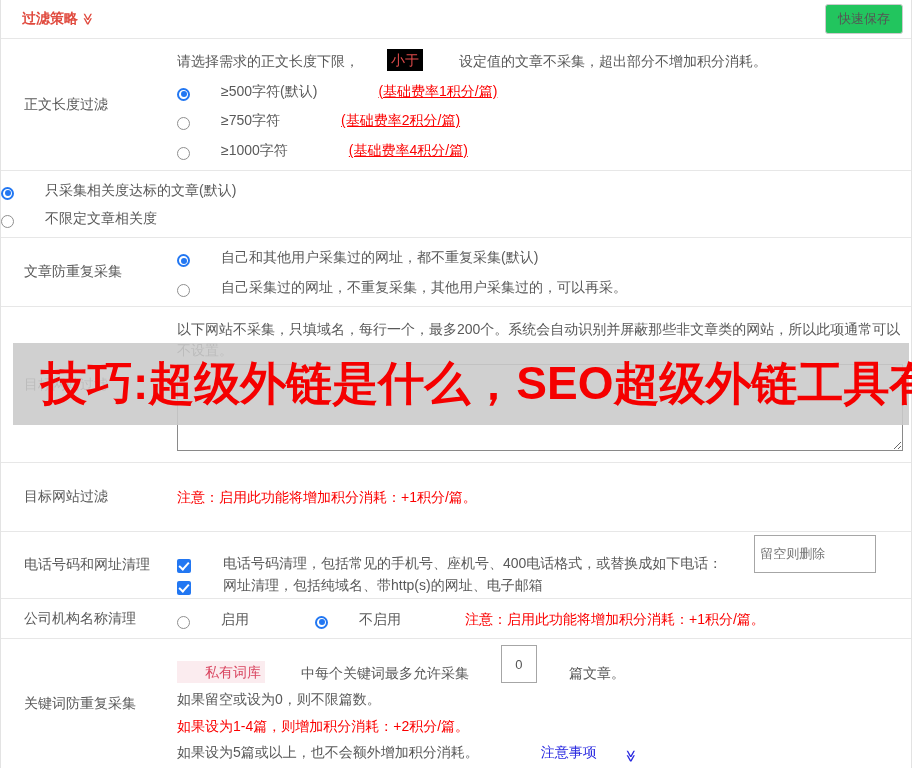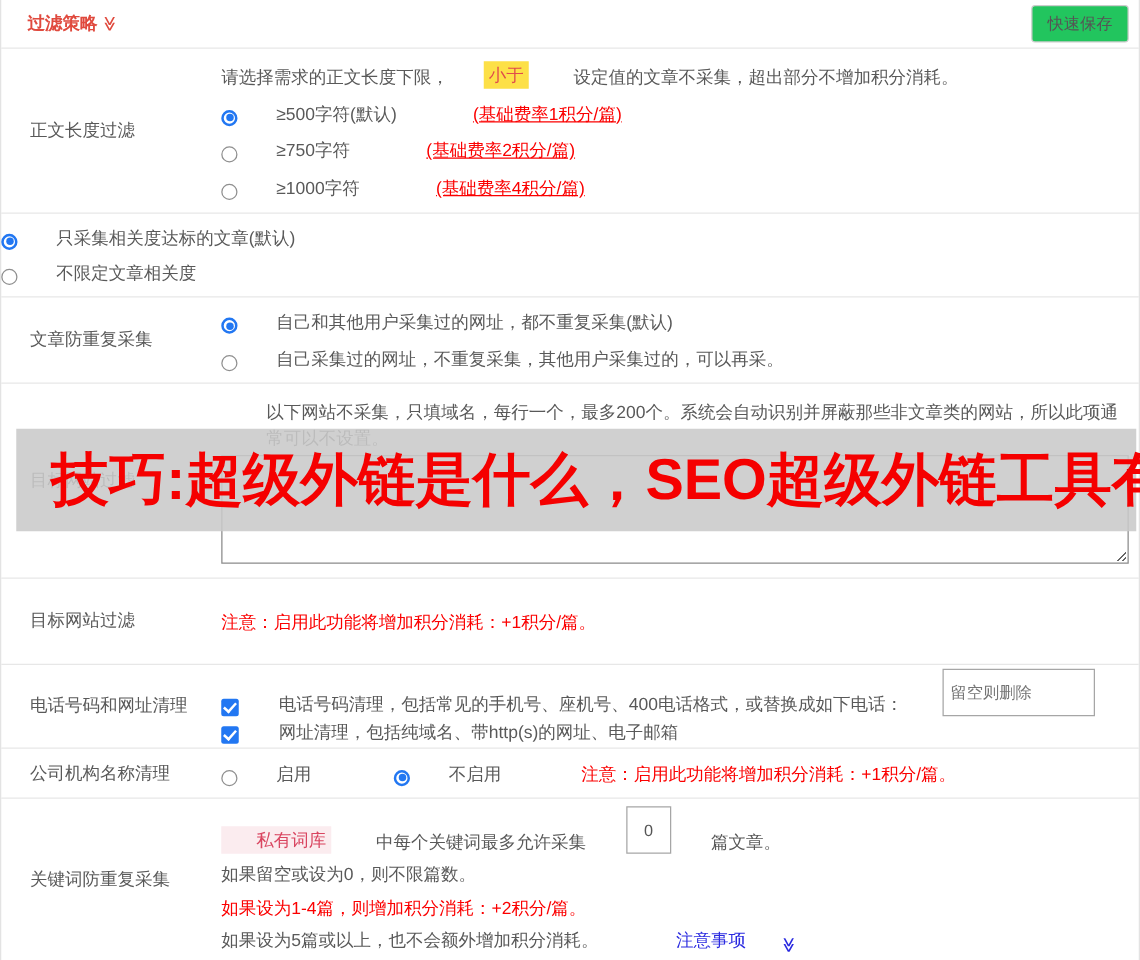--- a/index.html
+++ b/index.html
@@ -12,24 +12,24 @@
   .chev.red{color:#e04a3e;}
   .chev.blue{color:#2a2ae0;}
   .save-btn{background:#22c55e;border:1px solid #ccc;border-radius:3px;color:#555;font-size:13px;padding:5px 12px;cursor:pointer;font-family:inherit;}
   
   .row{display:flex;border-top:1px solid #e7e7e7;box-sizing:border-box;}
   .r1{height:132px}.r2{height:67px}.r3{height:69px}.r4{height:156px}
   .r5{height:69px}.r6{height:67px}.r7{height:40px}.r8{height:130px}
   .row-label{width:176px;flex:none;box-sizing:border-box;padding-left:23px;display:flex;align-items:center;color:#595959;font-size:14px;}
   .row-content{flex:1;min-width:0;box-sizing:border-box;padding-right:8px;display:flex;flex-direction:column;justify-content:space-evenly;color:#595959;font-size:14px;}
   .line{display:flex;align-items:flex-end;flex-wrap:nowrap;white-space:nowrap;line-height:20px;gap:28px;}
-  .line.wrap{white-space:normal;display:block;margin-left:36px;}
+  .line.wrap{white-space:normal;display:block;}
   .red{color:#fb0000;}
   .red.ul{text-decoration:underline;}
-  .tag{color:#e04b4b;background:#fde047;padding:1px 4px;margin-right:4px;}
+  .tag{color:#e04b4b;background:#000000;padding:1px 4px;margin-right:4px;}
   .tag.pink{color:#d94560;background:#fbecef;padding-left:28px;}
   .gap{width:10px;flex:none;}
   .sp{white-space:pre;}
   
   .radio{width:13px;height:13px;border:1px solid #8f8f8f;border-radius:50%;background:#fff;flex:none;display:inline-block;margin-right:3px;position:relative;box-sizing:border-box;}
   .radio.checked{border:2px solid #2277f2;}
   .radio.checked::after{content:"";position:absolute;left:1.5px;top:1.5px;right:1.5px;bottom:1.5px;background:#2277f2;border-radius:50%;}
   
   .checkbox{width:14px;height:14px;background:#2277f2;border-radius:2px;flex:none;display:inline-block;margin-right:4px;position:relative;}
   .checkbox::after{content:"";position:absolute;left:4px;top:1px;width:4px;height:8px;border:solid #fff;border-width:0 2px 2px 0;transform:rotate(42deg);}

